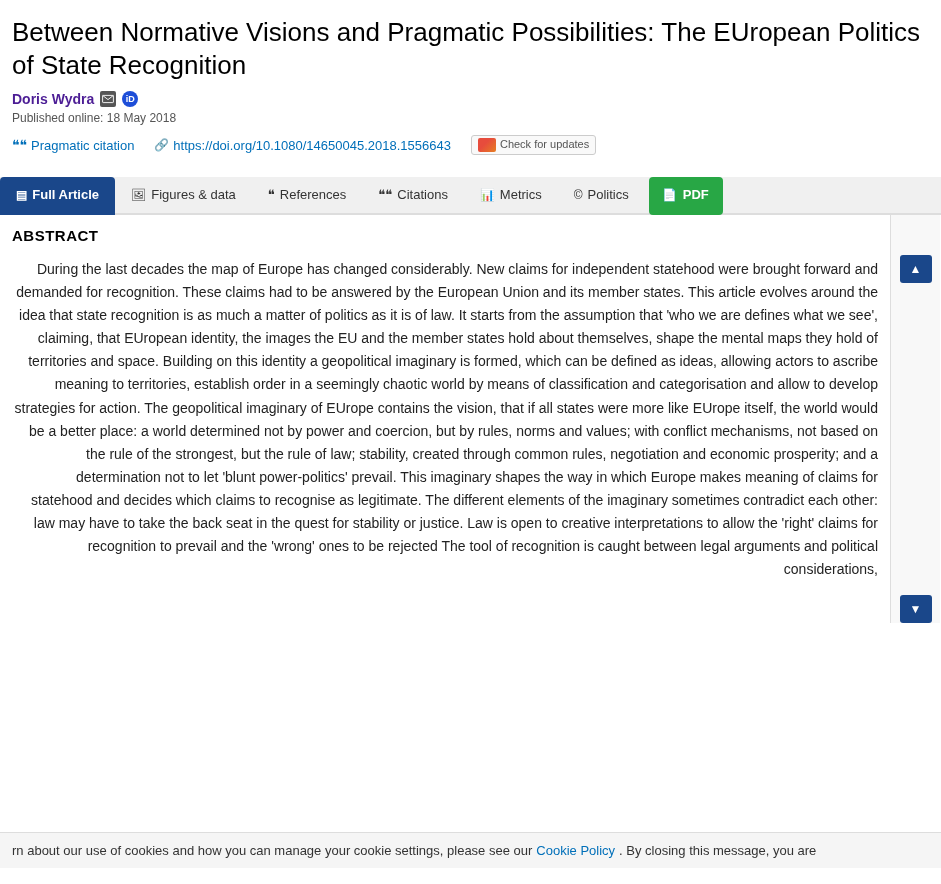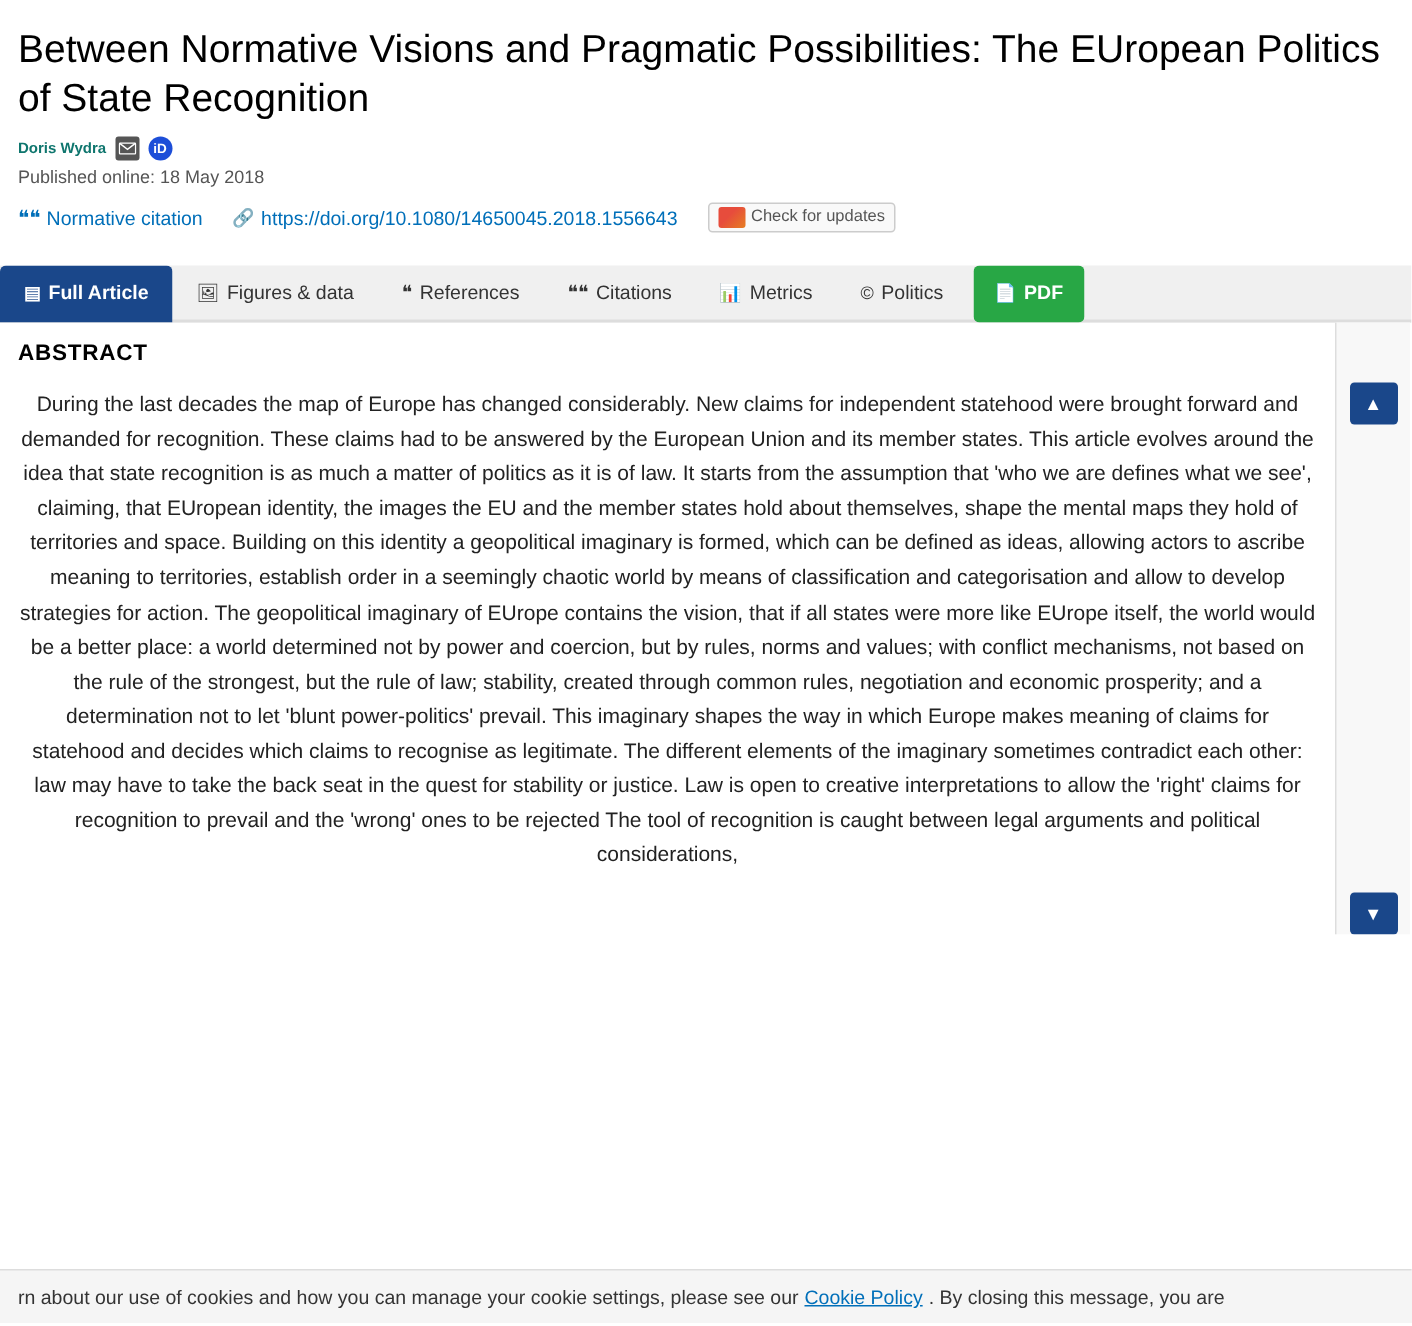--- a/index.html
+++ b/index.html
@@ -26,22 +26,22 @@
     }
 
     .author-row {
       display: flex;
       align-items: center;
       gap: 6px;
       margin-bottom: 4px;
     }
 
     .author-name {
-      color: #0f766e;
-      font-size: 10px;
+      color: #4c1d95;
+      font-size: 14px;
       font-weight: bold;
       text-decoration: none;
     }
 
     .author-icon {
       display: inline-flex;
       align-items: center;
       justify-content: center;
       width: 16px;
       height: 16px;
@@ -207,43 +207,42 @@
       font-weight: bold;
       color: #000;
       margin-bottom: 14px;
       letter-spacing: 0.5px;
     }
 
     .abstract-text {
       font-size: 14px;
       line-height: 1.65;
       color: #222;
-      text-align: center;
+      text-align: right;
     }
 
     
     .cookie-bar {
       position: fixed;
-      bottom: 2px;
+      bottom: 16px;
       left: 0;
       width: 941px;
       background: #f5f5f5;
       border-top: 1px solid #ddd;
       padding: 10px 12px;
       font-size: 13px;
       color: #333;
       display: flex;
       align-items: center;
       gap: 4px;
       flex-wrap: wrap;
     }
 
     .cookie-bar a {
       color: #006fb9;
-      text-decoration: underline;
       cursor: pointer;
     }
   </style>
 </head>
 <body>
 
 <div class="top-area">
   <h1 class="article-title">Between Normative Visions and Pragmatic Possibilities: The EUropean Politics of State Recognition</h1>
 
   <div class="author-row">
@@ -255,21 +254,21 @@
       </svg>
     </span>
     <span class="orcid-icon" title="ORCID">iD</span>
   </div>
 
   <div class="published-date">Published online: 18 May 2018</div>
 
   <div class="meta-row">
     <a class="download-citation-link">
       <span style="font-size:14px;">❝❝</span>
-      <span>Normative citation</span>
+      <span>Pragmatic citation</span>
     </a>
     <a class="doi-link">
       <span style="font-size:12px;">🔗</span>
       <span>https://doi.org/10.1080/14650045.2018.1556643</span>
     </a>
     <div class="check-updates-badge">
       <span class="check-updates-icon"></span>
       <span>Check for updates</span>
     </div>
   </div>

